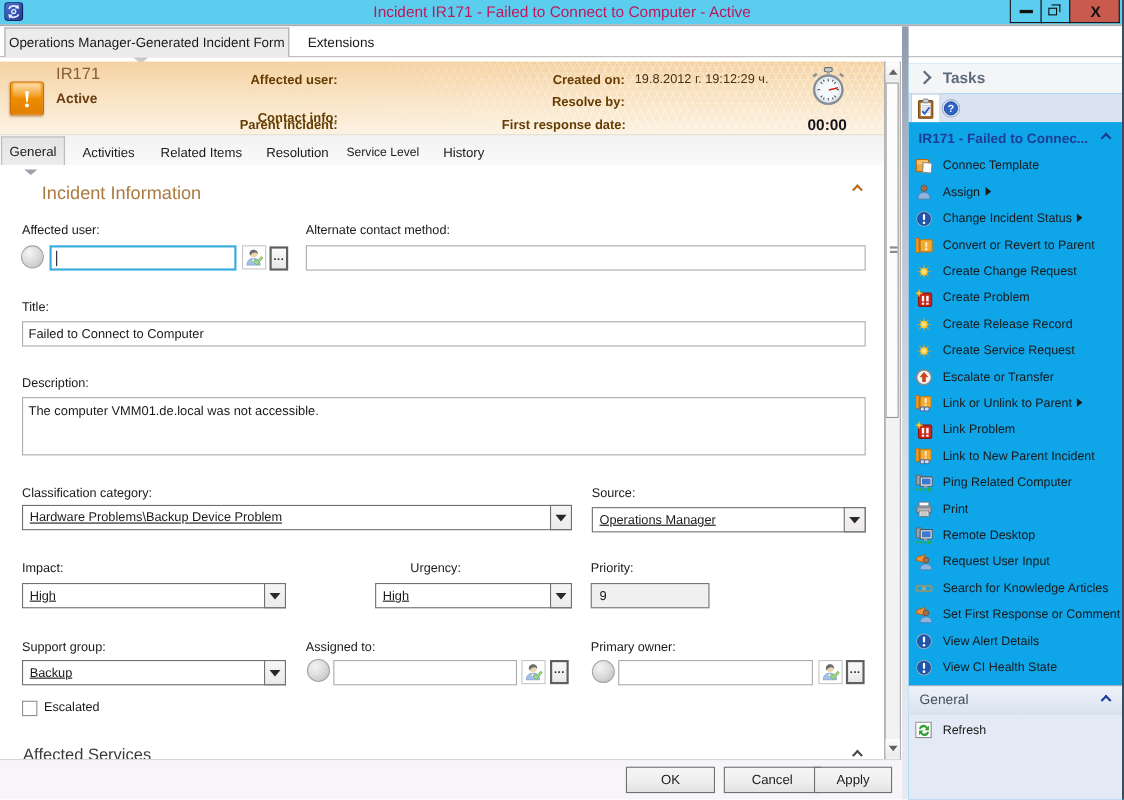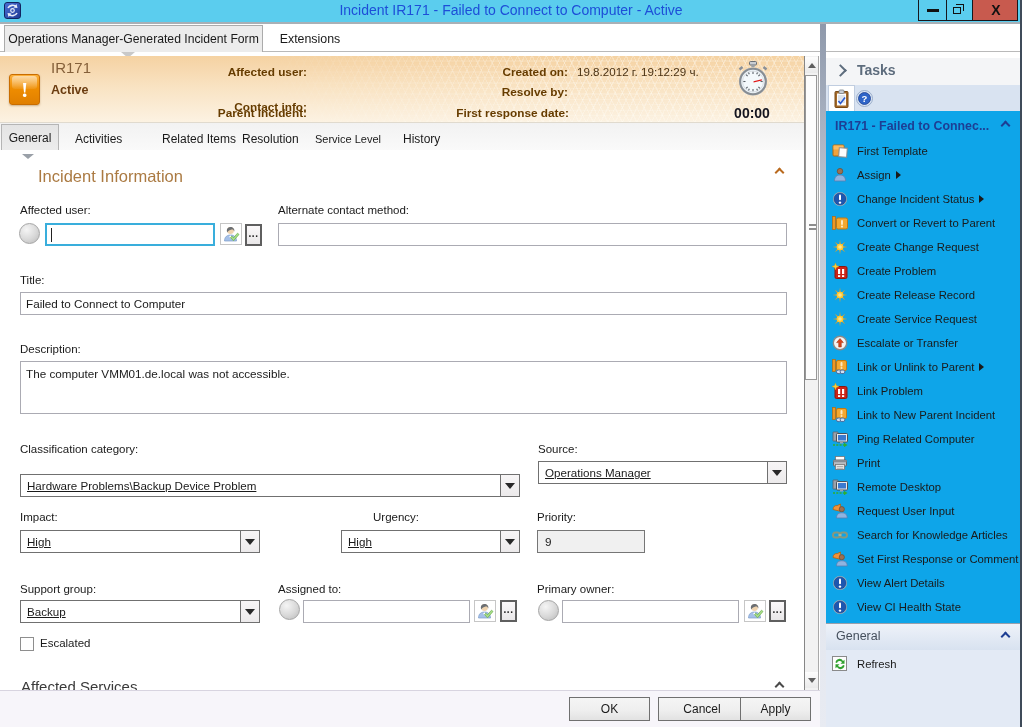--- a/index.html
+++ b/index.html
@@ -1,21 +1,21 @@
 <!DOCTYPE html>
 <html><head>
 <meta charset="utf-8">
 <style>
 * { margin:0; padding:0; box-sizing:border-box; }
 html,body { width:1022px; height:727px; overflow:hidden; font-family:"Liberation Sans", sans-serif; background:#fff; }
 .abs { position:absolute; }
 #win { position:relative; width:1022px; height:727px; }
 
 #titlebar { left:0; top:0; width:1022px; height:22px; background:#5bcdee; }
-#titletext { left:0; top:2px; width:1022px; text-align:center; font-size:14px; color:#1d4ed8; }
+#titletext { left:0; top:2px; width:1022px; text-align:center; font-size:14px; color:#be185d; }
 #appicon { left:4px; top:2px; width:17px; height:17px; border-radius:3px; background:linear-gradient(135deg,#4a6fd4,#203a96); border:1px solid #122460; }
 .wbtn { top:0; height:21px; border:1px solid #17171c; border-top:none; }
 #btnmin { left:918px; width:29px; background:#5bcdee; }
 #btnmax { left:946px; width:27px; background:#5bcdee; }
 #btnclose { left:972px; width:46px; background:#c85a4e; }
 #underbar { left:0; top:22px; width:1022px; height:2px; background:#a8b0b6; }
 
 #tabstrip { left:0; top:24px; width:1022px; height:28px; background:#ffffff; border-bottom:1px solid #b9b9b9; }
 #otab1 { left:4px; top:1px; width:259px; height:27px; background:#ececec; border:1px solid #ababab; border-bottom:none; font-size:12.2px; color:#1a1a1a; text-align:center; line-height:26px; position:absolute;}
 #otab2 { left:265px; top:1px; width:90px; height:27px; font-size:12.4px; color:#1a1a1a; text-align:center; line-height:28px; position:absolute; }
@@ -157,21 +157,21 @@
             <line x1="24.5" y1="31.5" x2="23.7" y2="29.7"></line>
 </g>
 <path d="M20.5 22.2 L28.8 20.2 L28.9 21.4 L20.6 23.4 Z" fill="#e01818"></path>
 </svg></div>
     <div id="sw0000">00:00</div>
   </div>
 
   <div id="tabs2" class="abs">
     <div id="gtab">General</div>
     <div class="t2" style="left:75px;">Activities</div>
-    <div class="t2" style="left:146px;margin-left:16px;">Related Items</div>
+    <div class="t2" style="left:146px;">Related Items</div>
     <div class="t2" style="left:242px;">Resolution</div>
     <div class="t2" style="left:315px; font-size:11px;">Service Level</div>
     <div class="t2" style="left:403px;">History</div>
     <div id="notch2"></div>
   </div>
 
   <div id="content" class="abs">
     <div id="iinfo">Incident Information</div>
     <div class="cv" style="left:776px; top:19px;"></div>
 
@@ -195,21 +195,21 @@
 
     <div class="lbl" style="left:20px; top:124px;">Title:</div>
     <div class="inp" style="left:20px; top:142px; width:767px; height:23px;"></div>
     <div class="inptxt" style="left:26px; top:147px;">Failed to Connect to Computer</div>
 
     <div class="lbl" style="left:20px; top:193px;">Description:</div>
     <div class="inp" style="left:20px; top:211px; width:767px; height:53px;"></div>
     <div class="inptxt" style="left:26px; top:217px;">The computer VMM01.de.local was not accessible.</div>
 
     <div class="lbl" style="left:20px; top:293px;">Classification category:</div>
-    <div class="combo" style="left:20px; top:324px; width:500px;">
+    <div class="combo" style="left:20px; top:309px; width:500px;">
         <div class="val">Hardware Problems\Backup Device Problem</div>
         <div class="dbtn"></div>
       </div>
     <div class="lbl" style="left:538px; top:293px;">Source:</div>
     <div class="combo" style="left:538px; top:311px; width:249px;">
         <div class="val">Operations Manager</div>
         <div class="dbtn"></div>
       </div>
 
     <div class="lbl" style="left:20px; top:361px;">Impact:</div>
@@ -309,21 +309,21 @@
       </div>
     <div id="tp-title">IR171 - Failed to Connec...</div>
     <div id="tp-title-chv" class="cv cvb"></div>
     <div id="tasklist">
       <div class="titem" style="top:85px;">
           <svg width="16" height="16" viewBox="0 0 16 16">
             <rect x="1" y="2" width="11" height="11" rx="1" fill="#f0a23c" stroke="#b06a10" stroke-width="1"></rect>
             <rect x="1.5" y="2.5" width="10" height="4" fill="#f8bc62"></rect>
             <rect x="7" y="5" width="8" height="9" fill="#fdfdfd" stroke="#8a8a8a" stroke-width="1" transform="rotate(4 11 9)"></rect>
           </svg>
-          <span class="tx">First Template</span>
+          <span class="tx">Connec Template</span>
         </div>
       <div class="titem" style="top:109px;">
           <svg width="16" height="16" viewBox="0 0 16 16">
             <circle cx="8" cy="4.2" r="2.8" fill="#9c7052" stroke="#6e4a2e" stroke-width="0.7"></circle>
             <path d="M2.5 14 C2.5 9.5 5 8 8 8 C11 8 13.5 9.5 13.5 14 Z" fill="#8fb4e0" stroke="#5a7fb0" stroke-width="0.8"></path>
           </svg>
           <span class="tx flyout">Assign</span>
         </div>
       <div class="titem" style="top:133px;">
           <svg width="16" height="16" viewBox="0 0 16 16">

